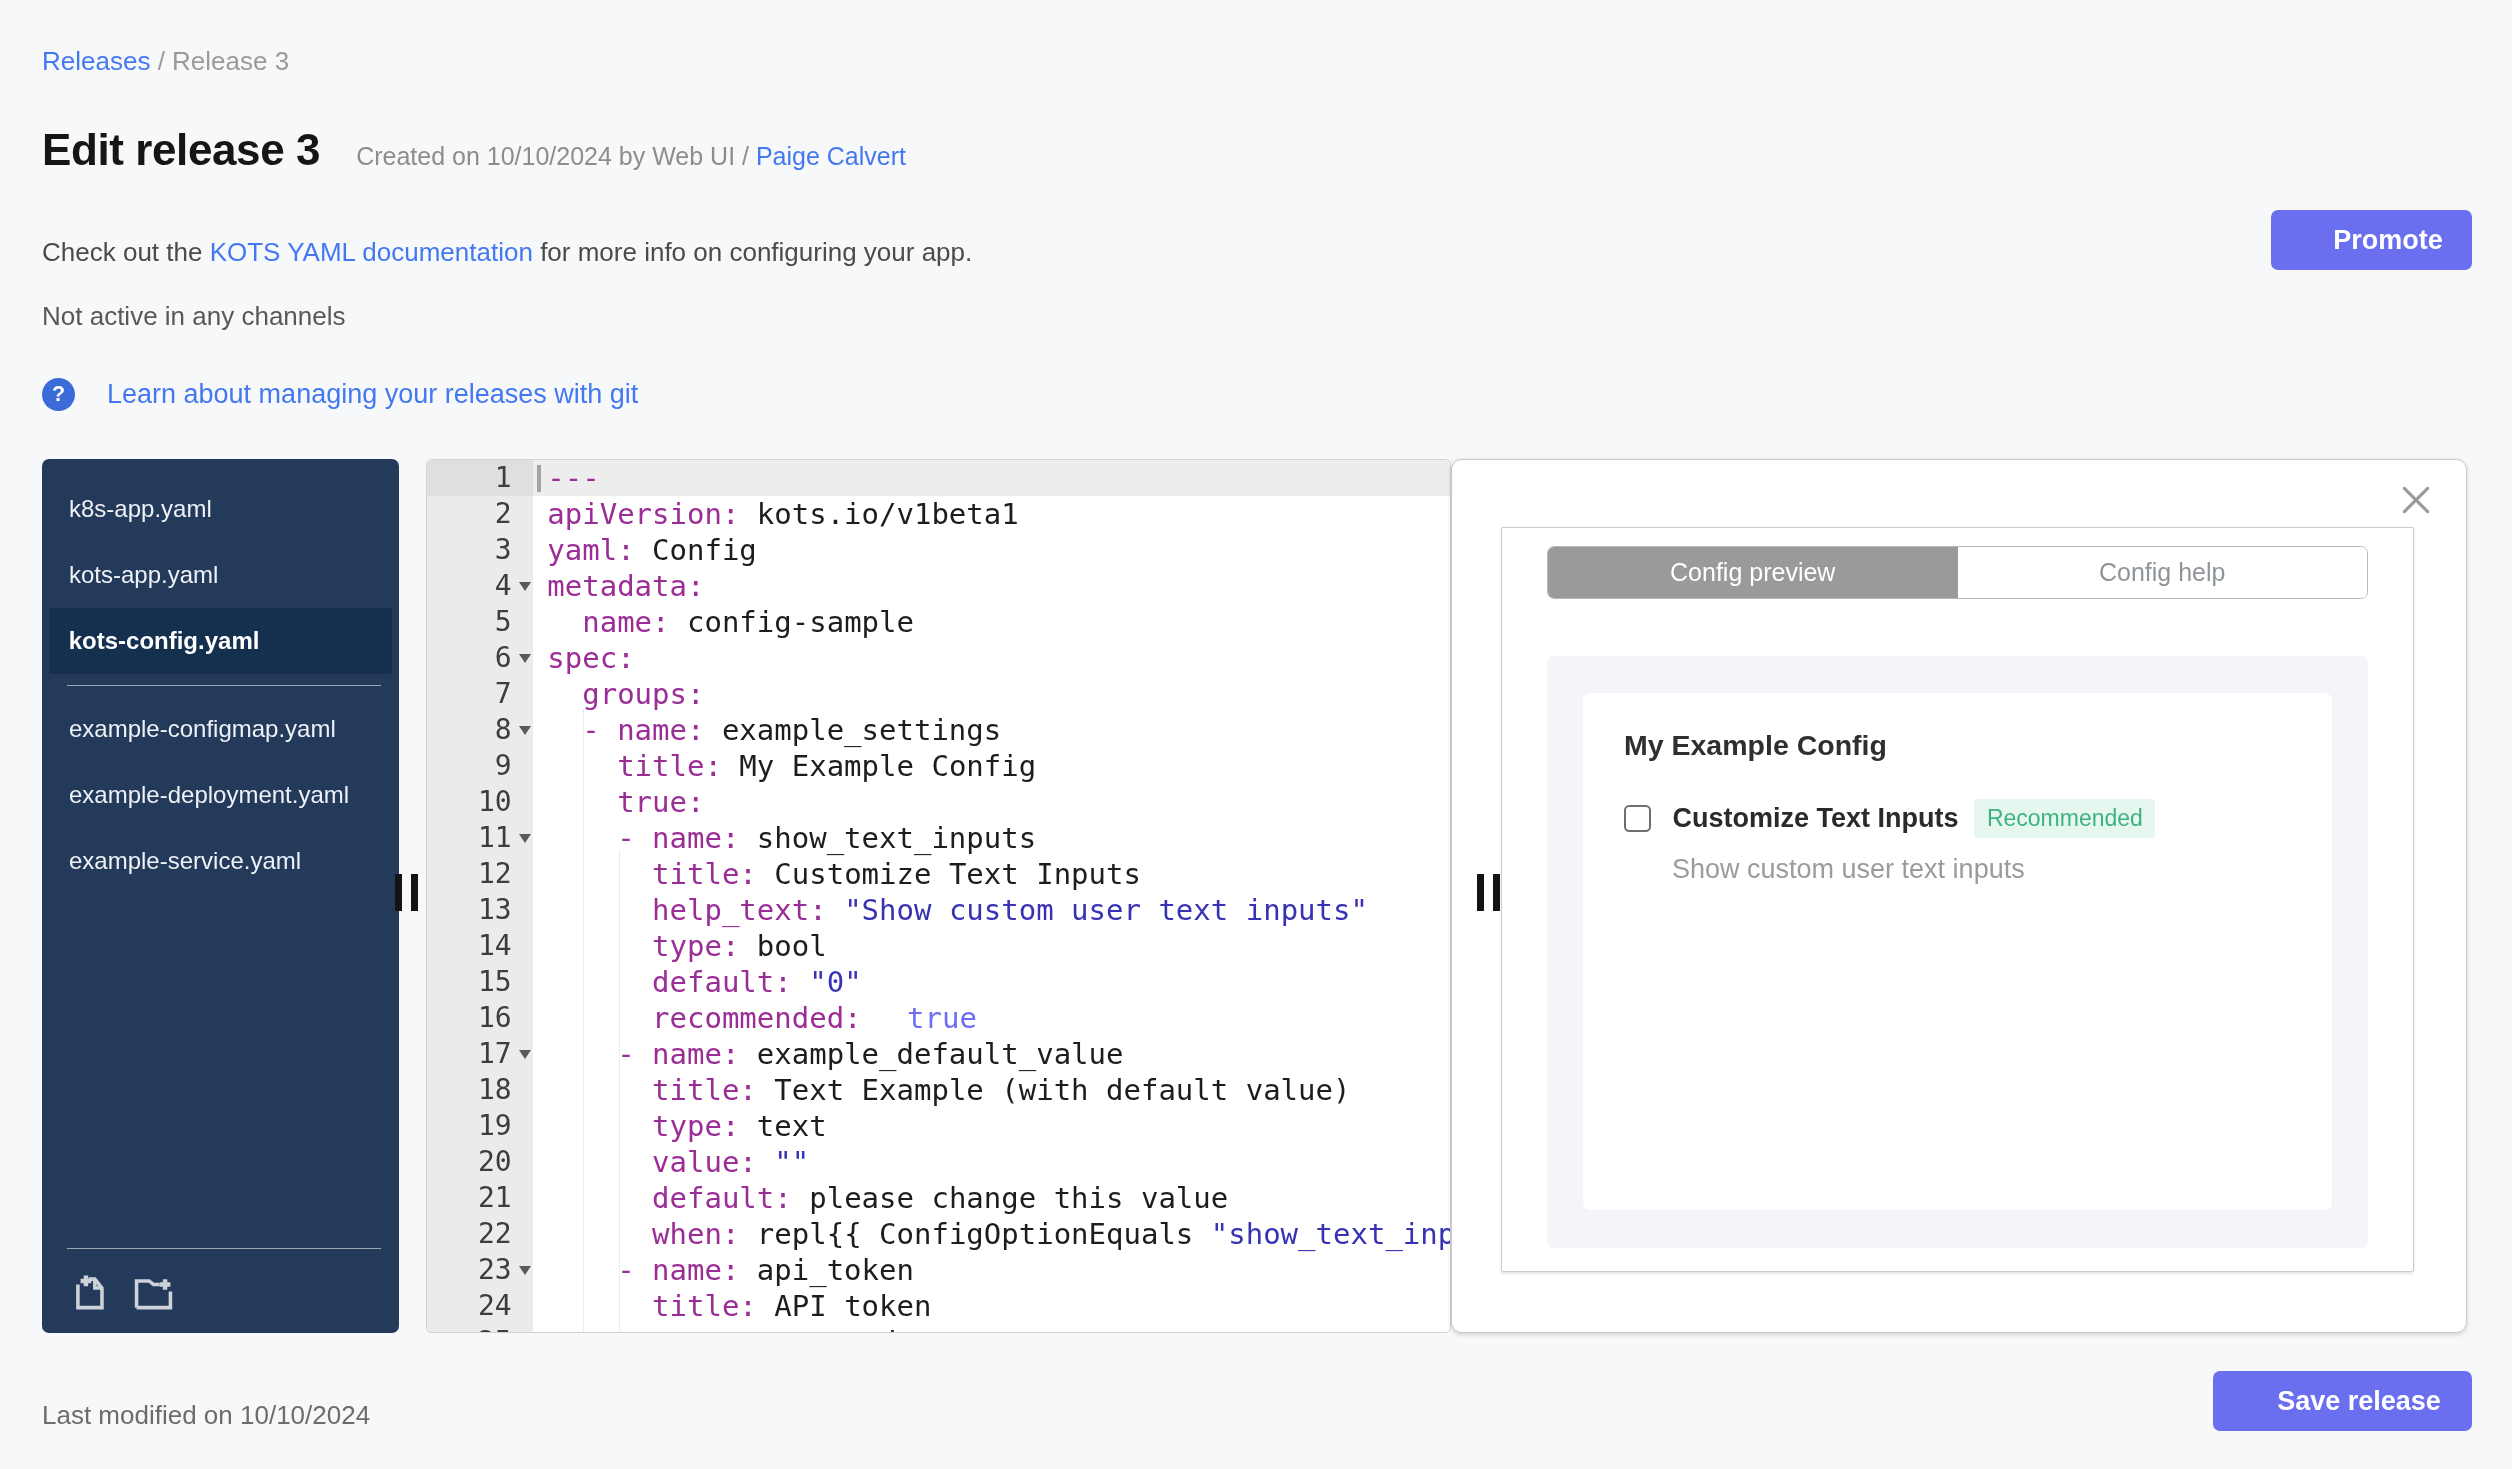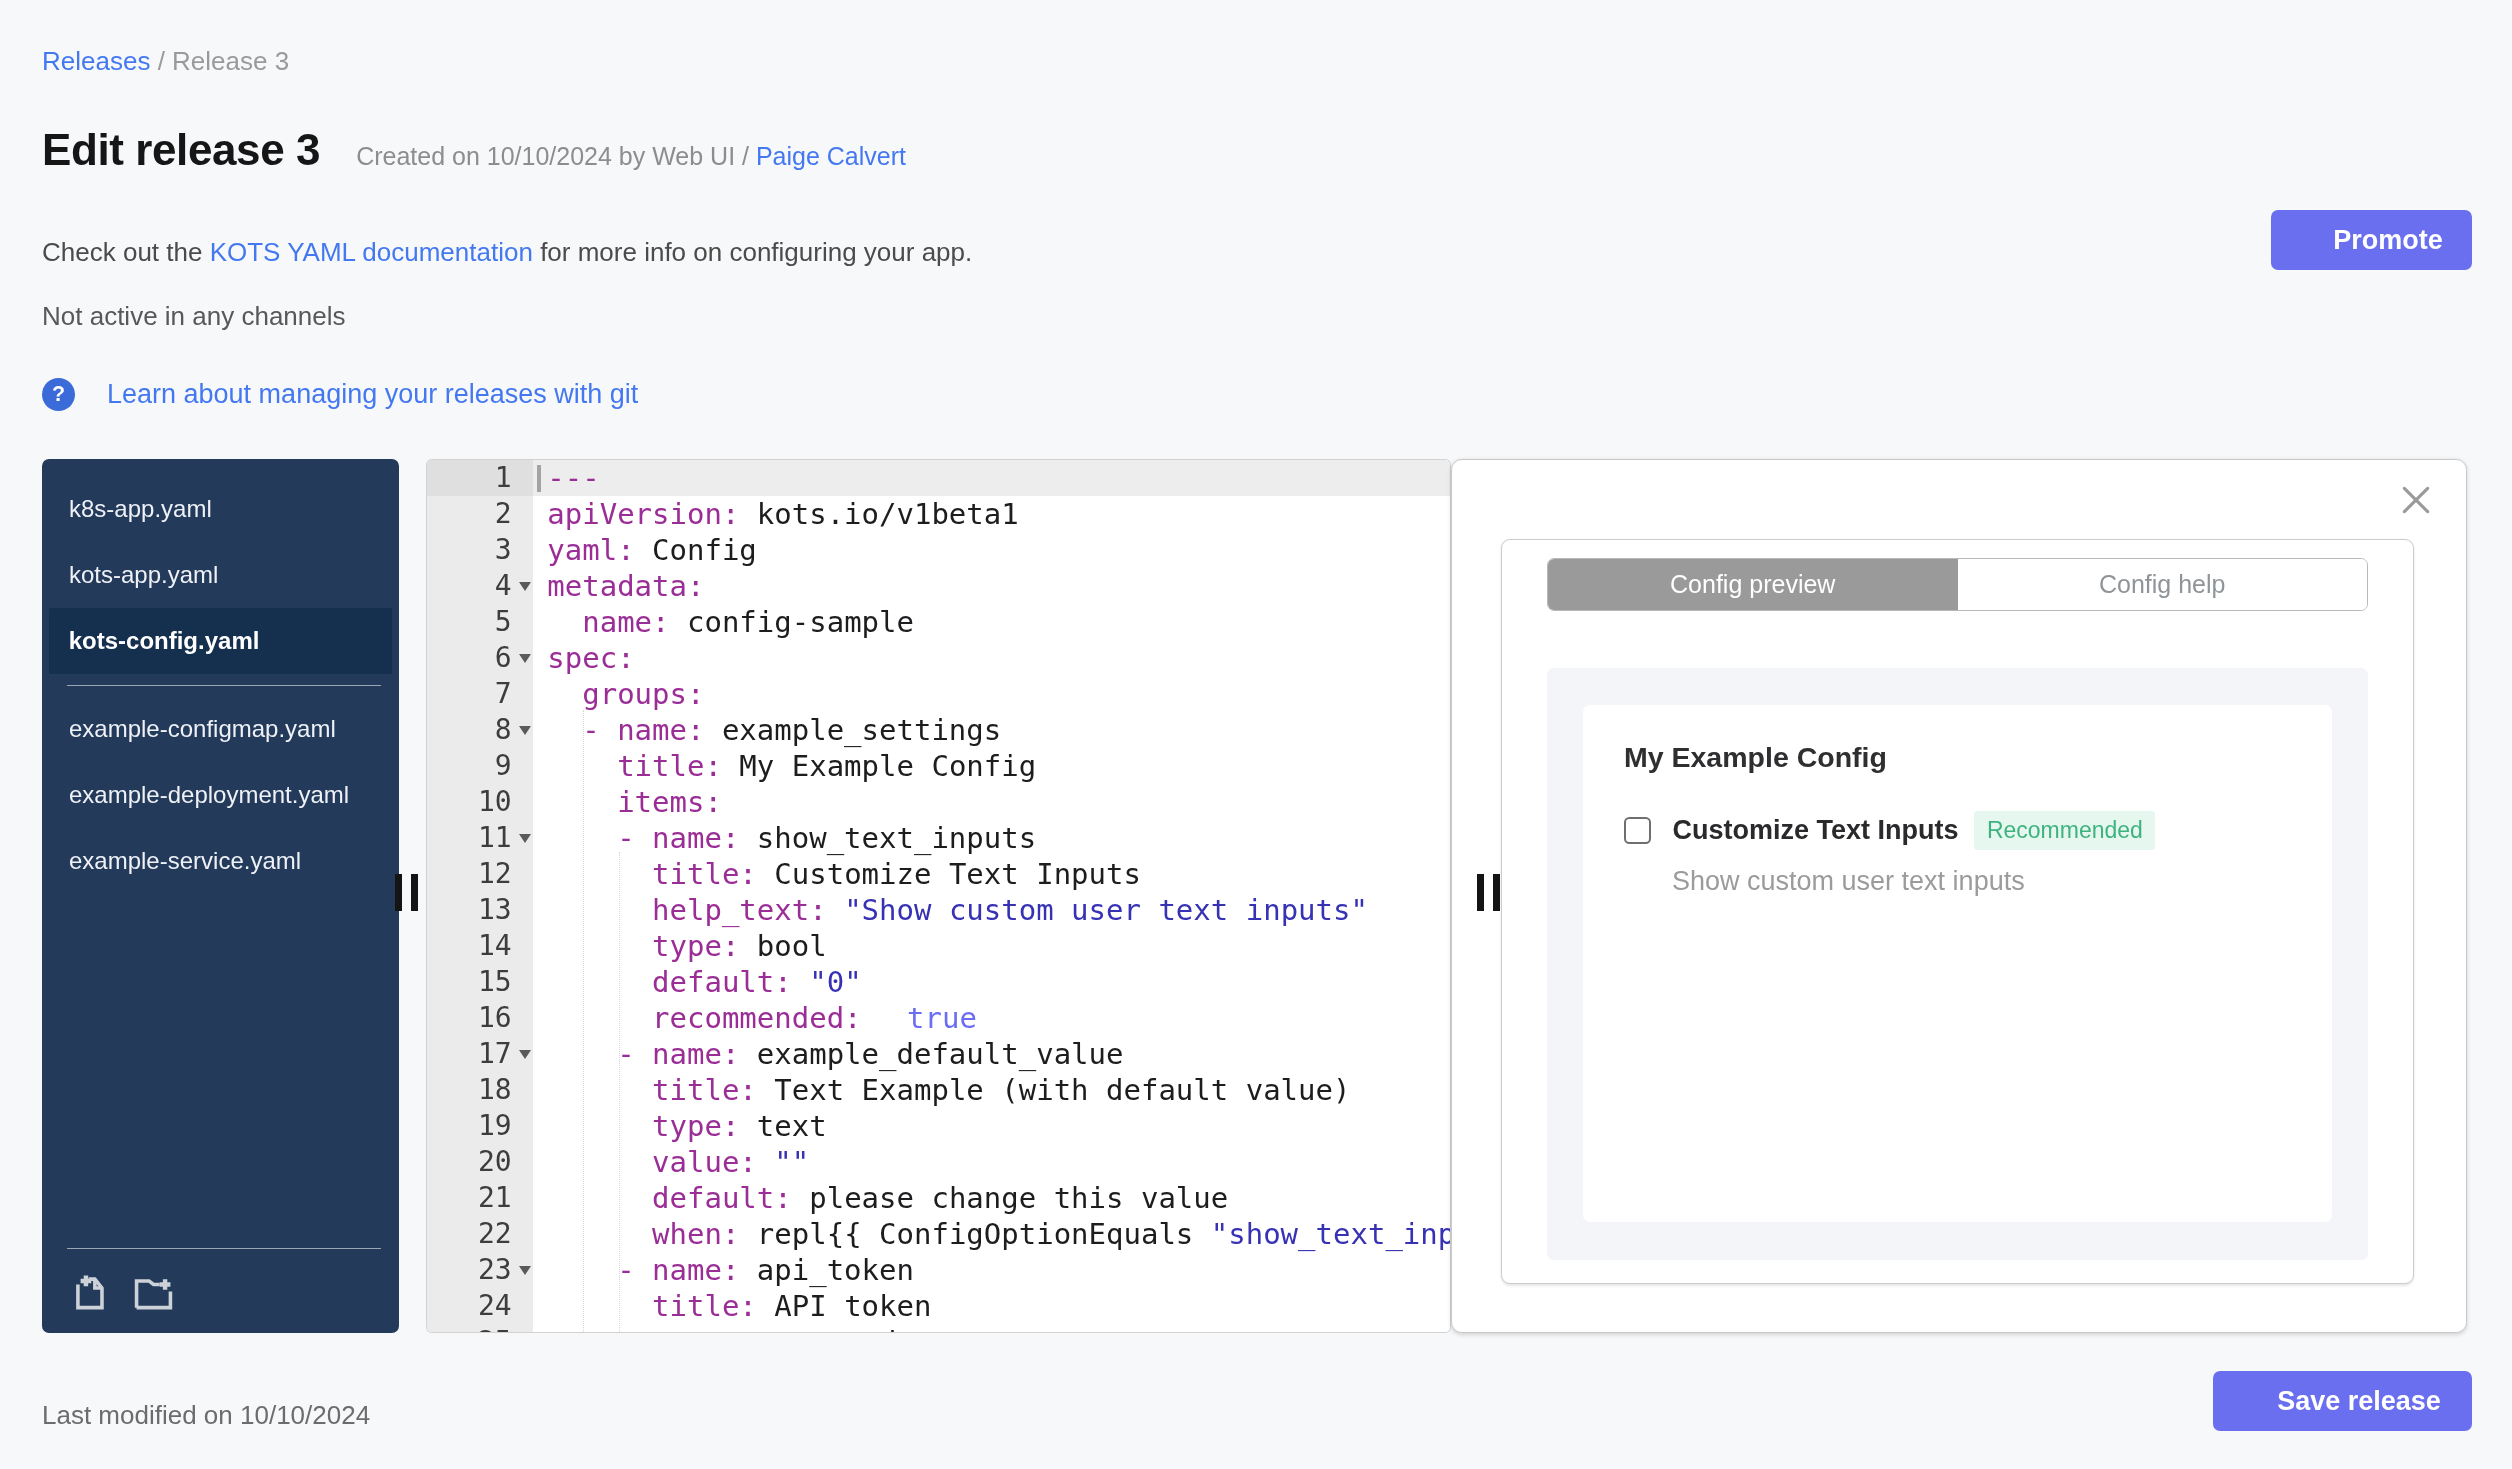--- a/index.html
+++ b/index.html
@@ -105,23 +105,22 @@
   
   .preview-panel {
     position:absolute; left:1409px; top:0; width:1016px; height:874px;
     background:#fff; border:1.3px solid #c9c9c9; border-radius:10.7px;
     box-shadow:0 1.8px 4.5px rgba(0,0,0,.15);
   }
   .close-x { position:absolute; top:23px; left:947px; cursor:pointer; }
 
   .config-card {
     position:absolute; left:49px; top:67px; width:913px; height:745px;
-    border:1.3px solid #c9cdd1; border-radius:9px; background:#fff;
+    border:1.3px solid #c9cdd1; border-radius:2px; background:#fff;
     box-shadow:0 1.8px 2.7px rgba(0,0,0,.10);
-    margin-top:12px;
   }
   .tab-bar {
     position:absolute; left:45px; right:45px; top:18px; height:53px;
     display:flex; border:1.3px solid #b8b8b8; border-radius:7.1px; overflow:hidden;
     background:#fff;
   }
   .tab { flex:1; display:flex; align-items:center; justify-content:center;
          font-size:25px; color:#8f9499; cursor:pointer; background:#fff; }
   .tab.active { background:#9a9a9a; color:#ffffff; }
 
@@ -214,21 +213,21 @@
       <div id="code-lines">
           <div class="code-line active"><div class="gutter-cell">1</div><div class="code-text"><span class="tk-k">---</span></div><span class="caret"></span></div>
           <div class="code-line"><div class="gutter-cell">2</div><div class="code-text"><span class="tk-k">apiVersion:</span><span class="tk-p"> kots.io/v1beta1</span></div></div>
           <div class="code-line"><div class="gutter-cell">3</div><div class="code-text"><span class="tk-k">yaml:</span><span class="tk-p"> Config</span></div></div>
           <div class="code-line"><div class="gutter-cell">4<span class="fold-arrow"></span></div><div class="code-text"><span class="tk-k">metadata:</span></div></div>
           <div class="code-line"><div class="gutter-cell">5</div><div class="code-text"><span class="tk-p">  </span><span class="tk-k">name:</span><span class="tk-p"> config-sample</span></div></div>
           <div class="code-line"><div class="gutter-cell">6<span class="fold-arrow"></span></div><div class="code-text"><span class="tk-k">spec:</span></div></div>
           <div class="code-line"><div class="gutter-cell">7</div><div class="code-text"><span class="tk-p">  </span><span class="tk-k">groups:</span></div></div>
           <div class="code-line"><div class="gutter-cell">8<span class="fold-arrow"></span></div><div class="code-text"><span class="tk-p">  </span><span class="tk-k">- name:</span><span class="tk-p"> example_settings</span></div></div>
           <div class="code-line"><div class="gutter-cell">9</div><div class="code-text"><span class="tk-p">    </span><span class="tk-k">title:</span><span class="tk-p"> My Example Config</span></div></div>
-          <div class="code-line"><div class="gutter-cell">10</div><div class="code-text"><span class="tk-p">    </span><span class="tk-k">items:</span></div></div>
+          <div class="code-line"><div class="gutter-cell">10</div><div class="code-text"><span class="tk-p">    </span><span class="tk-k">true:</span></div></div>
           <div class="code-line"><div class="gutter-cell">11<span class="fold-arrow"></span></div><div class="code-text"><span class="tk-p">    </span><span class="tk-k">- name:</span><span class="tk-p"> show_text_inputs</span></div></div>
           <div class="code-line"><div class="gutter-cell">12</div><div class="code-text"><span class="tk-p">      </span><span class="tk-k">title:</span><span class="tk-p"> Customize Text Inputs</span></div></div>
           <div class="code-line"><div class="gutter-cell">13</div><div class="code-text"><span class="tk-p">      </span><span class="tk-k">help_text:</span><span class="tk-p"> </span><span class="tk-s">"Show custom user text inputs"</span></div></div>
           <div class="code-line"><div class="gutter-cell">14</div><div class="code-text"><span class="tk-p">      </span><span class="tk-k">type:</span><span class="tk-p"> bool</span></div></div>
           <div class="code-line"><div class="gutter-cell">15</div><div class="code-text"><span class="tk-p">      </span><span class="tk-k">default:</span><span class="tk-p"> </span><span class="tk-s">"0"</span></div></div>
           <div class="code-line"><div class="gutter-cell">16</div><div class="code-text"><span class="tk-p">      </span><span class="tk-k">recommended:</span><span class="tk-p"> </span><span class="tk-b">true</span></div></div>
           <div class="code-line"><div class="gutter-cell">17<span class="fold-arrow"></span></div><div class="code-text"><span class="tk-p">    </span><span class="tk-k">- name:</span><span class="tk-p"> example_default_value</span></div></div>
           <div class="code-line"><div class="gutter-cell">18</div><div class="code-text"><span class="tk-p">      </span><span class="tk-k">title:</span><span class="tk-p"> Text Example (with default value)</span></div></div>
           <div class="code-line"><div class="gutter-cell">19</div><div class="code-text"><span class="tk-p">      </span><span class="tk-k">type:</span><span class="tk-p"> text</span></div></div>
           <div class="code-line"><div class="gutter-cell">20</div><div class="code-text"><span class="tk-p">      </span><span class="tk-k">value:</span><span class="tk-p"> </span><span class="tk-s">""</span></div></div>

